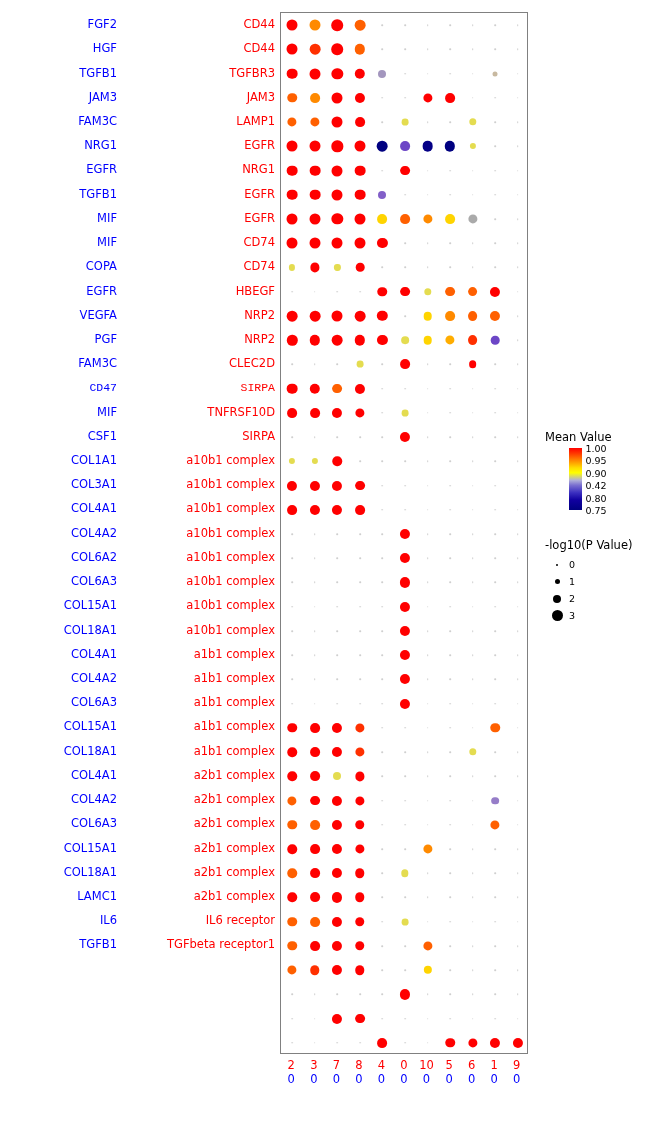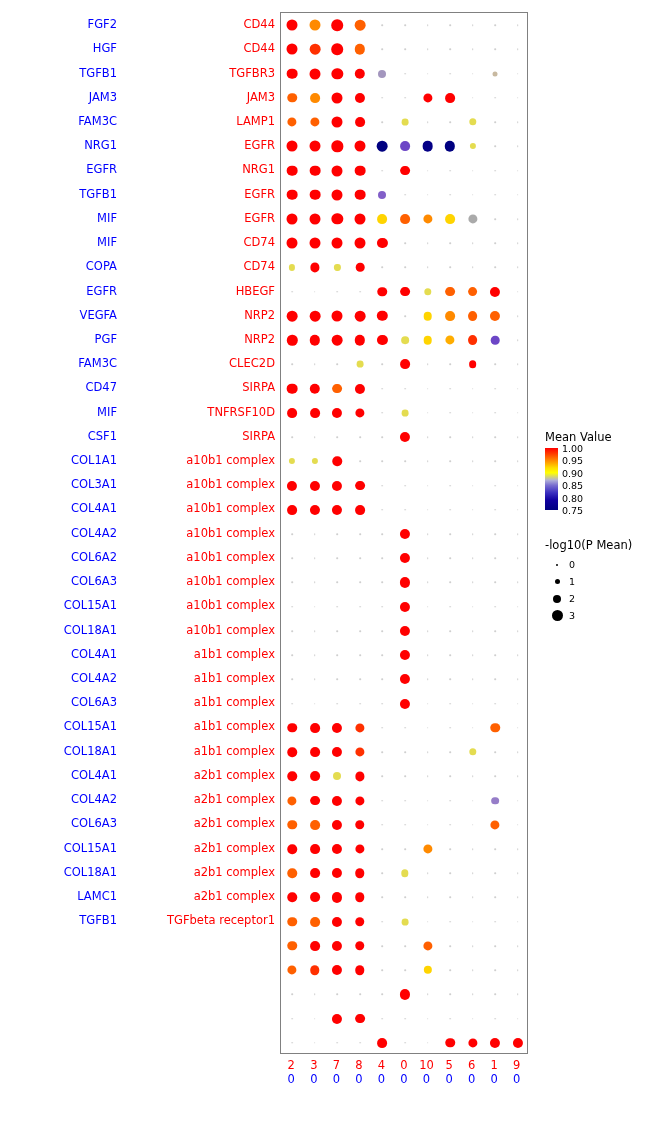--- a/index.html
+++ b/index.html
@@ -91,20 +91,21 @@
   }
   .legend-title {
     font-size: 11.5px;
     color: #000000;
     margin-bottom: 4px;
   }
   #cbar-wrap {
     position: relative;
     display: flex;
     align-items: flex-start;
+    justify-content: center;
   }
   #cbar {
     width: 13px;
     height: 62px;
     border: 0;
     background: linear-gradient(to bottom, #ff0000 0%, #ff3300 8%, #ff8800 20%, #ffdd00 32%, #ffff00 40%, #b0b0d8 52%, #7a6fd0 60%, #3b2fc0 72%, #1000a0 84%, #000080 100%);
   }
   .cbar-ticks {
     position: relative;
     margin-left: 4px;
@@ -679,21 +680,21 @@
         <span class="rec">NRP2</span>
       </div>
       <div class="row" style="height: 24.2326px;">
         <span class="lig">PGF</span>
         <span class="rec">NRP2</span>
       </div>
       <div class="row" style="height: 24.2326px;">
         <span class="lig">FAM3C</span>
         <span class="rec">CLEC2D</span>
       </div>
-      <div class="row" style="height: 24.2326px;">
+      <div class="row" style="height: 24.2326px; font-family: Liberation Mono, monospace;">
         <span class="lig">CD47</span>
         <span class="rec">SIRPA</span>
       </div>
       <div class="row" style="height: 24.2326px;">
         <span class="lig">MIF</span>
         <span class="rec">TNFRSF10D</span>
       </div>
       <div class="row" style="height: 24.2326px;">
         <span class="lig">CSF1</span>
         <span class="rec">SIRPA</span>
@@ -766,20 +767,24 @@
         <span class="lig">COL15A1</span>
         <span class="rec">a2b1 complex</span>
       </div>
       <div class="row" style="height: 24.2326px;">
         <span class="lig">COL18A1</span>
         <span class="rec">a2b1 complex</span>
       </div>
       <div class="row" style="height: 24.2326px;">
         <span class="lig">LAMC1</span>
         <span class="rec">a2b1 complex</span>
+      </div>
+      <div class="row" style="height: 24.2326px;">
+        <span class="lig">IL6</span>
+        <span class="rec">IL6 receptor</span>
       </div>
       <div class="row" style="height: 24.2326px;">
         <span class="lig">TGFB1</span>
         <span class="rec">TGFbeta receptor1</span>
       </div>
     </div>
 
   <div id="collabels">
       <div class="coltick" style="left: 11.2727px; top: 0px;">
         <div class="c1">2</div>
@@ -828,29 +833,29 @@
     </div>
 
   <div id="legend">
     <div class="legend-title">Mean Value</div>
     <div id="cbar-wrap">
       <div id="cbar"></div>
       <div class="cbar-ticks" id="cbar-ticks">
           <div class="cbar-tick" style="top: 0px;">1.00</div>
           <div class="cbar-tick" style="top: 12.4px;">0.95</div>
           <div class="cbar-tick" style="top: 24.8px;">0.90</div>
-          <div class="cbar-tick" style="top: 37.2px;">0.85</div>
+          <div class="cbar-tick" style="top: 37.2px;">0.42</div>
           <div class="cbar-tick" style="top: 49.6px;">0.80</div>
           <div class="cbar-tick" style="top: 62px;">0.75</div>
         </div>
     </div>
   </div>
 
   <div id="sizelegend">
-    <div class="legend-title">-log10(P Mean)</div>
+    <div class="legend-title">-log10(P Value)</div>
     <div id="size-rows">
         <div class="size-row">
           <div class="size-dot-box">
             <div class="size-dot" style="width: 2px; height: 2px; background: rgb(0, 0, 0);"></div>
           </div>
           <div class="size-lab">0</div>
         </div>
         <div class="size-row">
           <div class="size-dot-box">
             <div class="size-dot" style="width: 5px; height: 5px; background: rgb(0, 0, 0);"></div>

